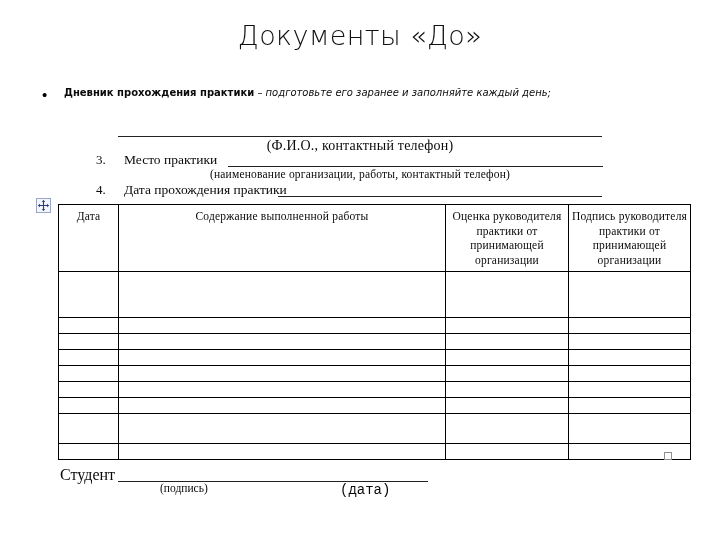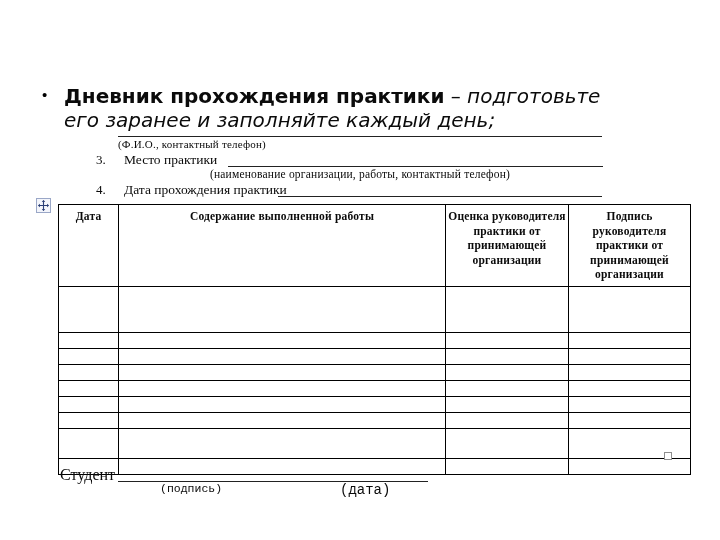--- a/index.html
+++ b/index.html
@@ -49,22 +49,22 @@
     font-size: 15px;
     line-height: 21px;
     color: #000;
     text-align: left;
     padding-left: 4px;
     box-sizing: border-box;
   }
   .bullet-text {
     flex: 1 1 auto;
     font-family: "DejaVu Sans", sans-serif;
-    font-size: 20px;
-    line-height: 24px;
+    font-size: 10px;
+    line-height: 18px;
     color: #0b0b0b;
   }
   .bullet-text .b-bold {
     font-weight: 700;
   }
   .bullet-text .b-ital {
     font-style: italic;
   }
 
   
@@ -84,22 +84,22 @@
     top: 136px;
     width: 484px;
     border-bottom: 1.2px solid #222;
     height: 0;
   }
   .cap-fio {
     position: absolute;
     left: 118px;
     top: 138px;
     width: 484px;
-    text-align: left;
-    font-size: 11px;
+    text-align: center;
+    font-size: 14px;
     letter-spacing: 0.2px;
     white-space: nowrap;
   }
 
   .num-3 {
     position: absolute;
     left: 96px;
     top: 152px;
     font-size: 13px;
   }
@@ -187,21 +187,21 @@
     font-family: "Liberation Serif", serif;
   }
   .diary-table td,
   .diary-table th {
     border: 1.4px solid #000000;
     padding: 0;
     vertical-align: top;
     background: #ffffff;
   }
   .diary-table th {
-    font-weight: 700;
+    font-weight: 400;
     font-size: 11.5px;
     line-height: 14.5px;
     text-align: center;
     padding: 4px 2px 4px 2px;
     letter-spacing: 0.2px;
     margin-top: 48px;
   }
   th.c-date   { width: 55px; }
   th.c-work   { width: 322px; }
   th.c-mark   { width: 118px; }
@@ -221,38 +221,39 @@
     left: 118px;
     top: 481px;
     width: 310px;
     border-bottom: 1.2px solid #222;
     height: 0;
   }
   .cap-podpis {
     position: absolute;
     left: 160px;
     top: 482px;
-    font-family: Liberation Mono, monospace;
+    font-family: Liberation Serif, serif;
     font-size: 11.5px;
     white-space: nowrap;
   }
   .cap-data {
     position: absolute;
     left: 340px;
     top: 482px;
     font-family: Liberation Mono, monospace;
     font-size: 14px;
     white-space: nowrap;
   }
 </style>
 </head>
 <body>
 
 <div id="slide">
 
+  <div class="slide-title">Документы «До»</div>
 
   <div class="bullet-block">
     <div class="bullet-row">
       <div class="bullet-dot">•</div>
       <div class="bullet-text">
         <span class="b-bold">Дневник прохождения практики</span><span> – </span><span class="b-ital">подготовьте его заранее и заполняйте каждый день;</span>
       </div>
     </div>
   </div>
 

